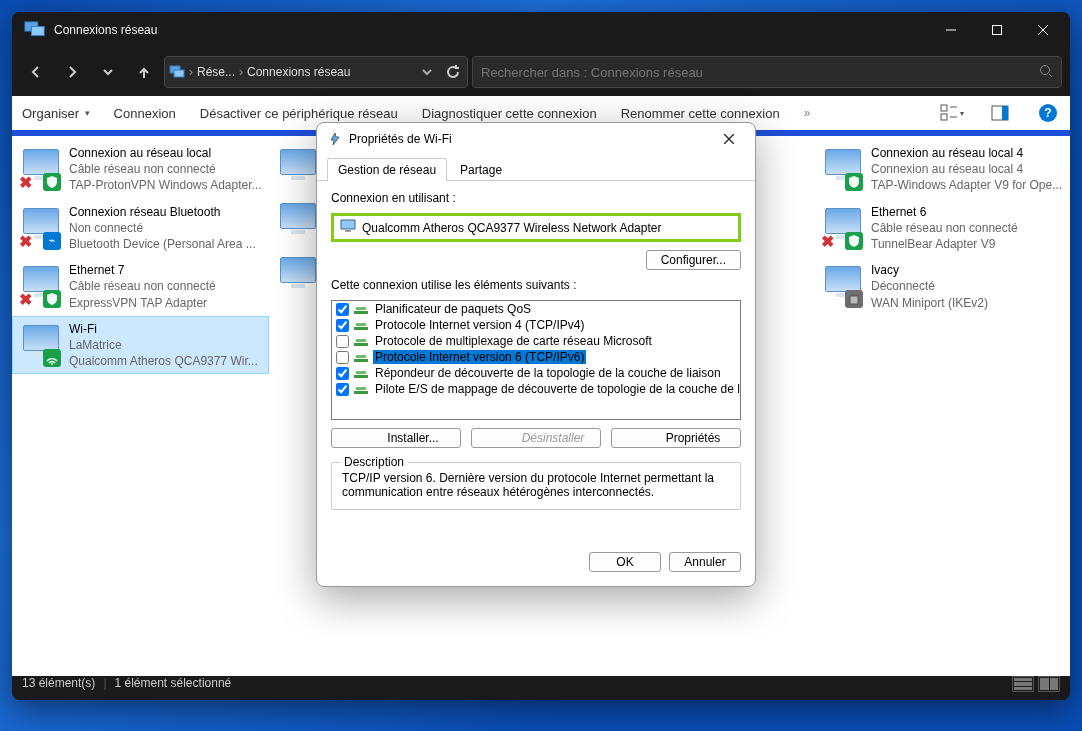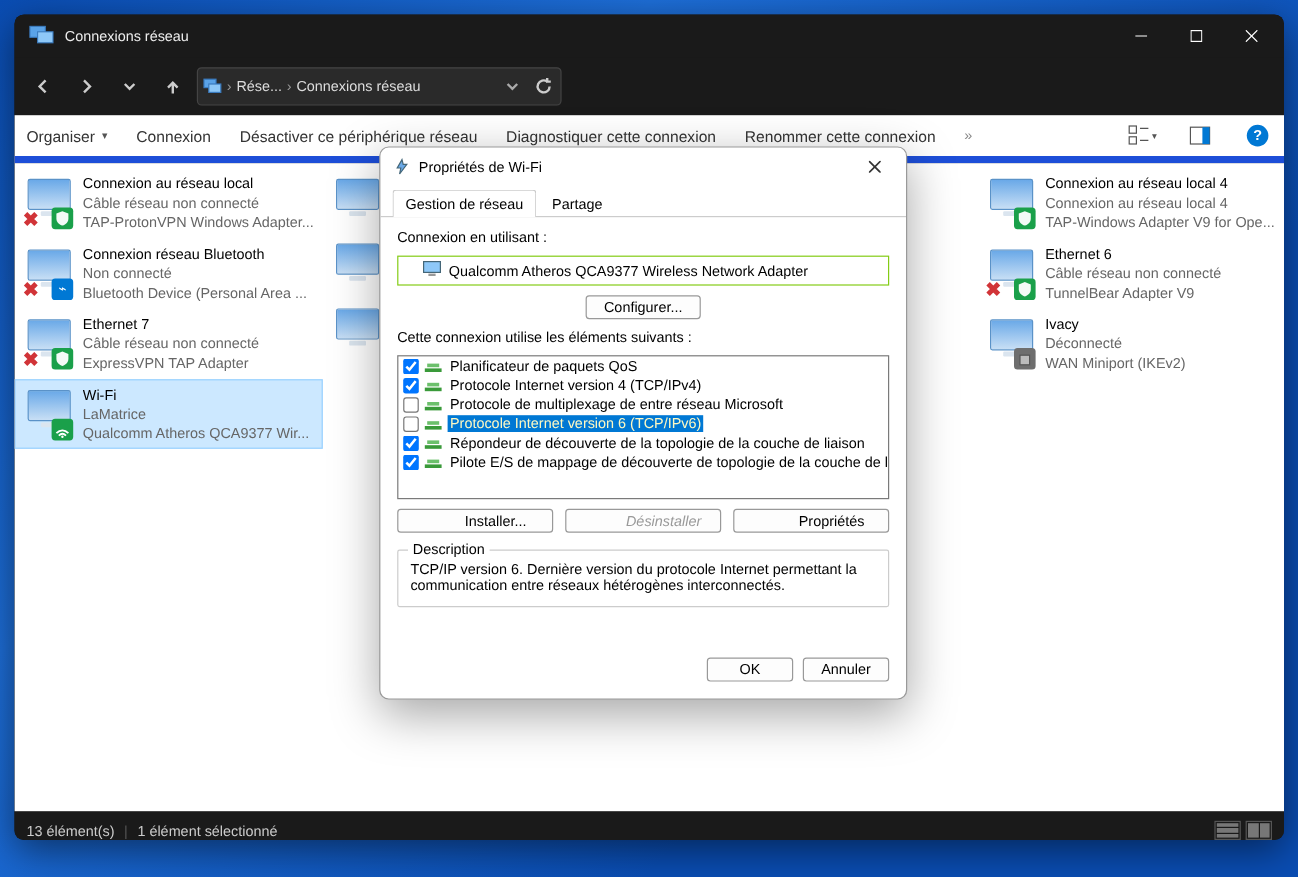--- a/index.html
+++ b/index.html
@@ -32,47 +32,47 @@
   .netitem { display: flex; padding: 4px 6px; gap: 6px; align-items: flex-start; cursor: pointer; border: 1px solid transparent;}
   .netitem.selected { background: #cce8ff; border: 1px solid #99d1ff; }
   .neticon { width: 44px; height: 44px; flex-shrink: 0; position: relative; }
   .neticon .monitor { width: 36px; height: 26px; background: linear-gradient(#6aa9e8,#c8dff5); border: 1px solid #5a92c8; border-radius: 2px; position: absolute; top: 4px; left: 4px; }
   .neticon .monitor::after { content:""; position:absolute; bottom:-6px; left:50%; transform:translateX(-50%); width:14px; height:4px; background:#dbe5ef; border-radius:1px;}
   .neticon .x-red { position:absolute; bottom:0; left:0; width:16px; height:16px; color:#d13438; font-weight:bold; }
   .neticon .overlay { position:absolute; bottom:-2px; left:24px; width:18px; height:18px; border-radius:3px; display:flex; align-items:center; justify-content:center; font-size:10px; color:#fff; }
   .nettext { flex: 1; font-size: 12px; line-height: 1.35; overflow: hidden; }
   .nettext .name { color: #000; white-space: nowrap; overflow: hidden; text-overflow: ellipsis; }
   .nettext .sub { color: #666; white-space: nowrap; overflow: hidden; text-overflow: ellipsis; }
-  .statusbar { height: 24px; background: #1a1a1a; color: #ccc; font-size: 12px; display: flex; align-items: flex-end; padding: 0 10px; gap: 8px; }
+  .statusbar { height: 24px; background: #1a1a1a; color: #ccc; font-size: 12px; display: flex; align-items: flex-start; padding: 0 10px; gap: 8px; }
   .statusbar .divider { color: #555; }
   .statusbar .right { margin-left:auto; display:flex; gap:4px;}
   .statusbar .view-toggle { width: 22px; height: 16px; border: 1px solid #555; display:flex;}
 
   
   .dialog { position: absolute; top: 122px; left: 316px; width: 440px; background: #fff; border: 1px solid #999; border-radius: 8px; box-shadow: 0 12px 40px rgba(0,0,0,0.35); display: flex; flex-direction: column; font-size: 12px; color: #000; }
   .dlg-titlebar { height: 32px; display: flex; align-items: center; padding: 0 6px 0 10px; }
   .dlg-titlebar .dlg-icon { width: 16px; height: 16px; margin-right: 6px; }
   .dlg-title { font-size: 12px; flex: 1; }
   .dlg-close { width: 40px; height: 28px; display:flex; align-items:center; justify-content:center; cursor:pointer; border-radius:4px;}
   .dlg-close svg{ width:10px; height:10px; stroke:#333; stroke-width:1.5;}
   .tabs { display: flex; border-bottom: 1px solid #ccc; padding: 0 10px; gap: 2px; margin-top: 2px; }
   .tab { padding: 4px 10px; font-size: 12px; cursor: pointer; border: 1px solid transparent; border-bottom: none; position: relative; top: 1px; }
   .tab.active { background: #fff; border-color: #ccc; border-radius: 3px 3px 0 0; }
   .dlg-body { padding: 10px 14px 14px 14px; display:flex; flex-direction:column; gap:8px; }
   .connect-using { font-size: 12px; }
-  .adapter-box { border: 1px solid #84cc16; padding: 3px 20px; display: flex; align-items: center; gap: 6px; background:#fff; }
+  .adapter-box { border: 3px solid #84cc16; padding: 3px 6px; display: flex; align-items: center; gap: 6px; background:#fff; }
   .btn { border: 1px solid #999; background: #fdfdfd; padding: 2px 14px; font-size: 12px; cursor: pointer; border-radius: 3px; min-width: 80px; text-align:center; }
   .btn.disabled { color: #999; cursor:default;font-style:italic; }
-  .config-row { display:flex; justify-content:center; }
+  .config-row { display:flex; justify-content:flex-end; }
   .elements-box { border: 1px solid #7a7a7a; background: #fff; height: 120px; overflow-y: auto; overflow-x: hidden; }
   .el-row { display:flex; align-items:center; gap:4px; padding: 1px 4px; font-size: 12px; white-space: nowrap; }
   .el-row input[type=checkbox]{ width:13px; height:13px; }
   .el-row .el-icon{ width:16px; height:14px; display:inline-flex; align-items:flex-end; justify-content:center;}
   .el-row .el-label{ padding:0 2px; }
-  .el-row.selected .el-label{ background:#0078d4; color:#fef9c3; }
+  .el-row.selected .el-label{ background:#0078d4; color:#000000; }
   .btn-row { display:flex; gap:10px; justify-content:space-between; }
   .btn-row .btn{ flex:1;padding-left:48px; }
   .desc-group { border: 1px solid #ccc; border-radius: 2px; padding: 8px 10px 10px 10px; position: relative; margin-top:6px;}
   .desc-group .legend { position: absolute; top: -8px; left: 8px; background: #fff; padding: 0 4px; font-size: 12px; }
   .dlg-footer { display:flex; gap:8px; justify-content:flex-end; padding: 4px 14px 14px 14px; }
   .dlg-footer .btn { min-width: 72px; margin-top: 24px; }
 
   .chevron-overflow { font-size: 12px; color: #888; cursor:pointer; }
 </style>
 </head>
@@ -143,20 +143,27 @@
               <polyline points="3,5 7,9 11,5" stroke="#aaa"></polyline>
             </svg>
           </span>
         <span class="nav-arrow" style="width:20px;height:20px">
             <svg viewBox="0 0 14 14">
               <path d="M12 7a5 5 0 1 1-2-4" fill="none" stroke="#ccc"></path>
               <polyline points="10,0 10,3 13,3" fill="none" stroke="#ccc"></polyline>
             </svg>
           </span>
       </span>
+    </div>
+    <div class="search">
+      <input placeholder="Rechercher dans : Connexions réseau" style="">
+      <span class="search-icon"><svg width="14" height="14" viewBox="0 0 14 14">
+            <circle cx="6" cy="6" r="4.5" fill="none" stroke="#888"></circle>
+            <line x1="10" y1="10" x2="13" y2="13" stroke="#888"></line>
+          </svg></span>
     </div>
   </div>
 
   <div class="toolbar">
     <span class="toolbar-item drop">Organiser</span>
     <span class="toolbar-item">Connexion</span>
     <span class="toolbar-item">Désactiver ce périphérique réseau</span>
     <span class="toolbar-item">Diagnostiquer cette connexion</span>
     <span class="toolbar-item">Renommer cette connexion</span>
     <span class="chevron-overflow">»</span>
@@ -385,21 +392,21 @@
           <span class="el-label">Protocole Internet version 4 (TCP/IPv4)</span>
         </div>
         <div class="el-row">
           <input type="checkbox" style="">
           <span class="el-icon">
             <svg width="16" height="12" viewBox="0 0 16 12">
               <rect x="1" y="7" width="14" height="3" fill="#3a9a3a"></rect>
               <rect x="3" y="3" width="10" height="3" fill="#6cc06c"></rect>
             </svg>
           </span>
-          <span class="el-label">Protocole de multiplexage de entre réseau Microsoft</span>
+          <span class="el-label">Protocole de multiplexage de carte réseau Microsoft</span>
         </div>
         <div class="el-row selected">
           <input type="checkbox" style="">
           <span class="el-icon">
             <svg width="16" height="12" viewBox="0 0 16 12">
               <rect x="1" y="7" width="14" height="3" fill="#3a9a3a"></rect>
               <rect x="3" y="3" width="10" height="3" fill="#6cc06c"></rect>
             </svg>
           </span>
           <span class="el-label">Protocole Internet version 6 (TCP/IPv6)</span>

